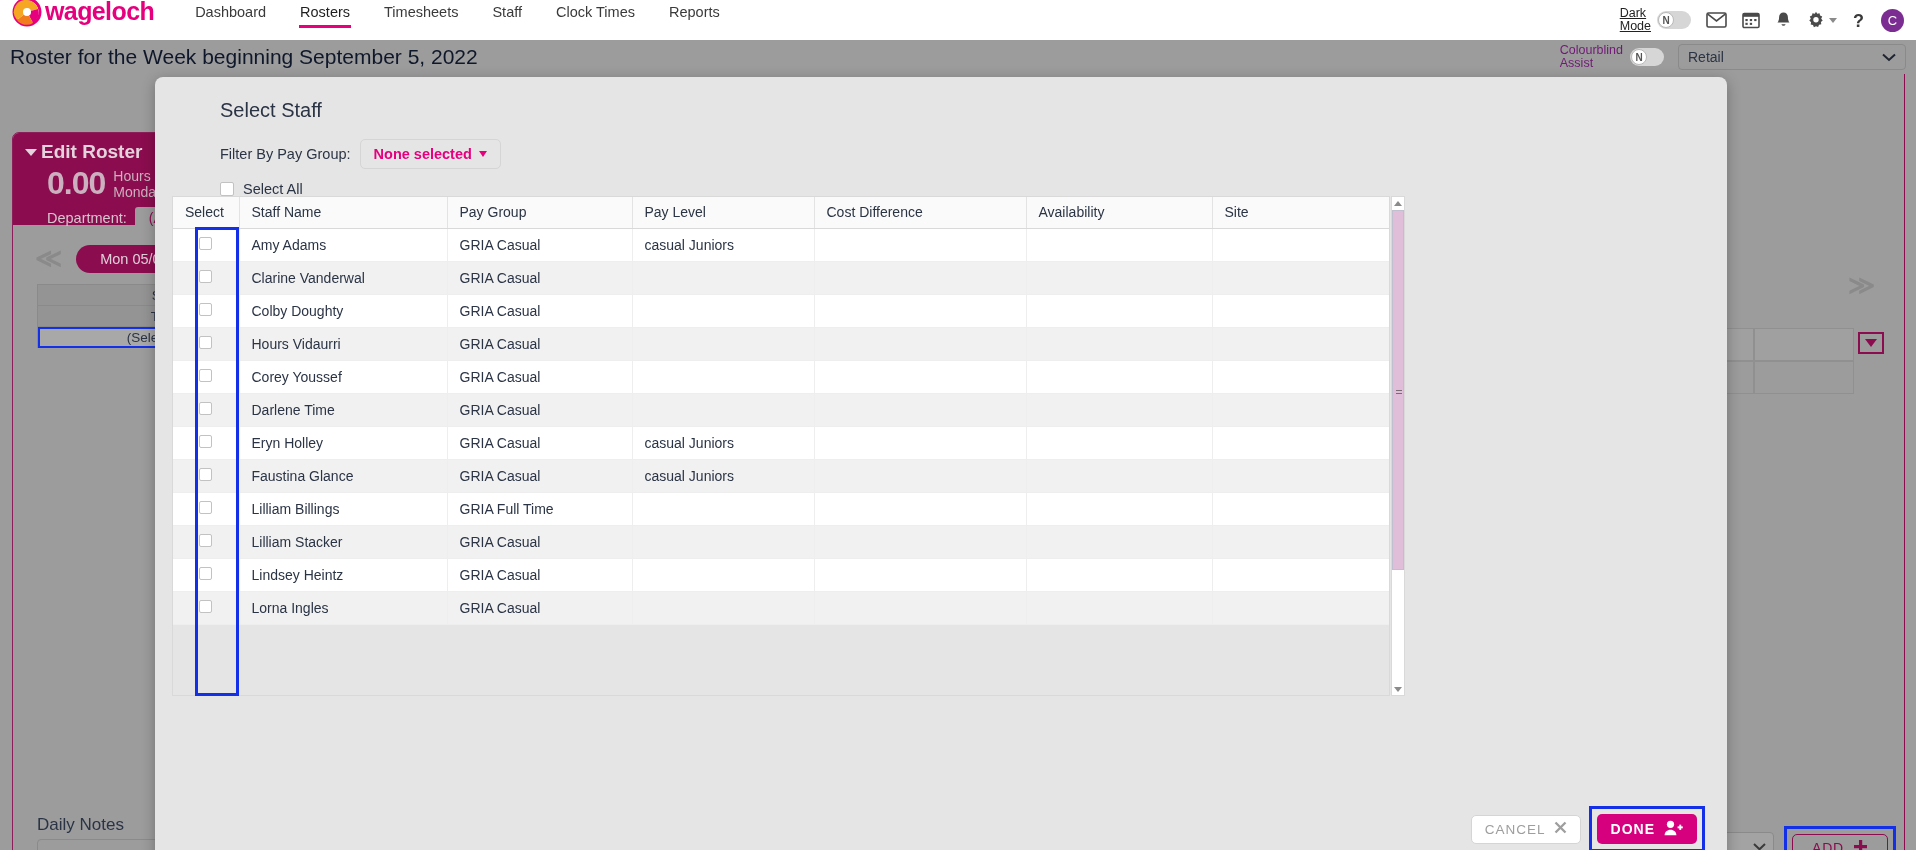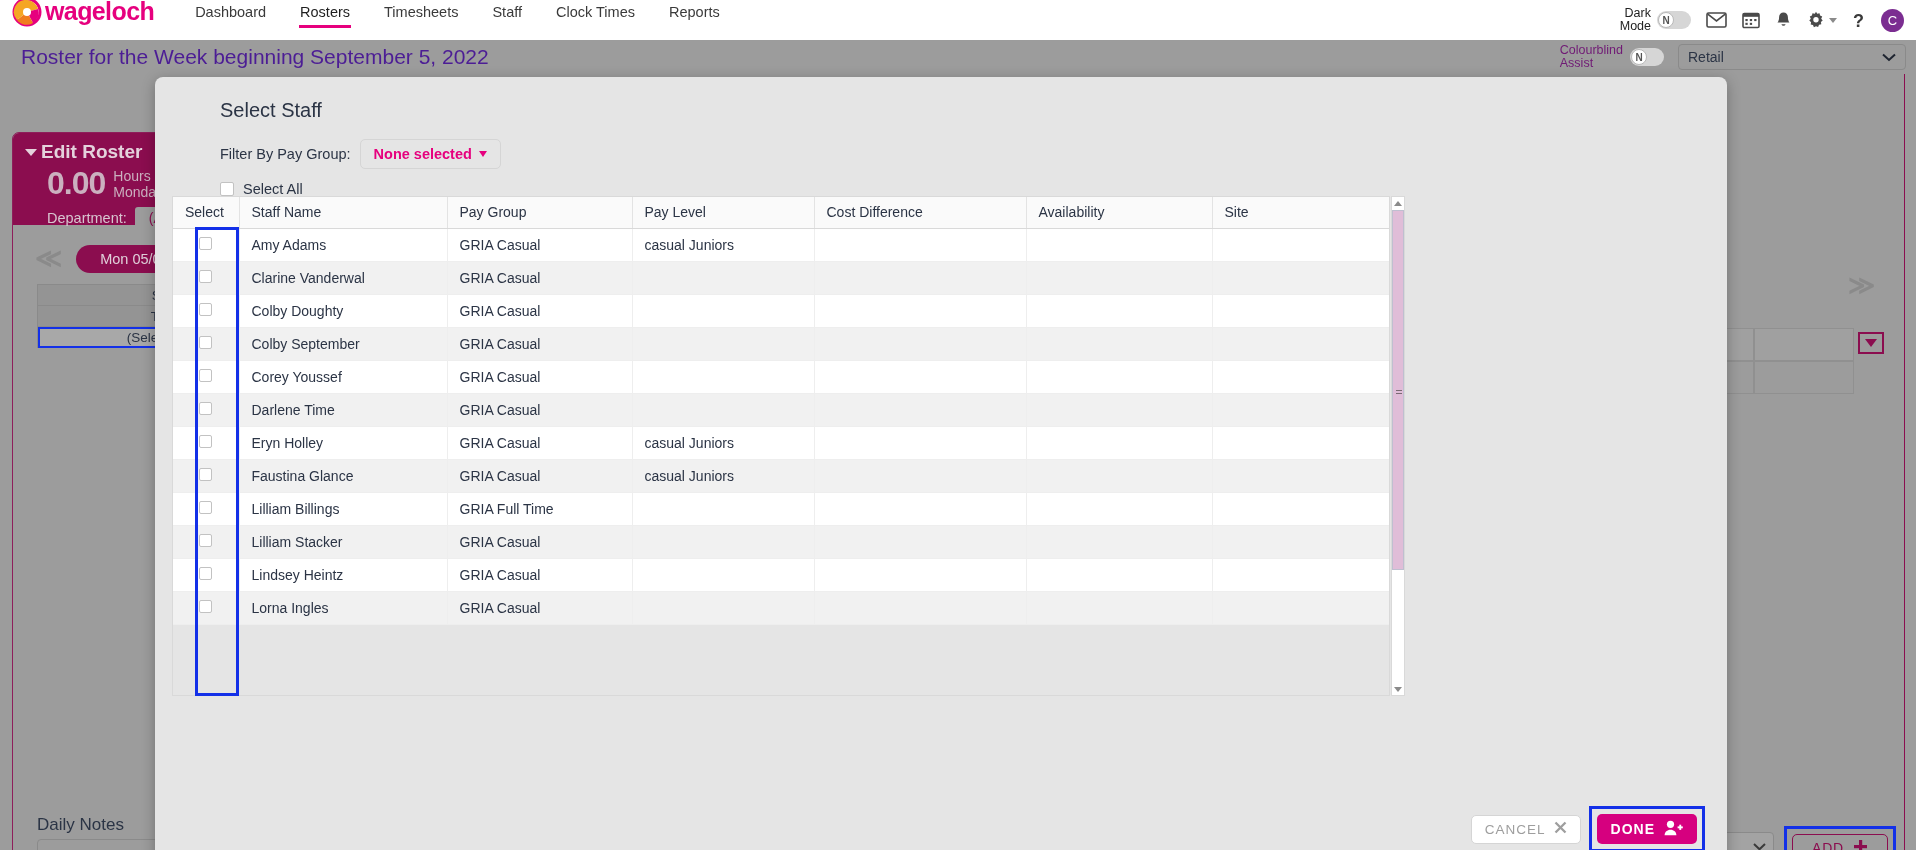--- a/index.html
+++ b/index.html
@@ -32,21 +32,21 @@
   .navlink.active { color:#1f1f1f; }
   .navlink.active:after {
     content:""; position:absolute; left:16px; right:16px; bottom:4px;
     height:3px; background:#e6007e;
   }
   #navright {
     position:absolute; right:12px; top:0; height:40px;
     display:flex; align-items:center;
   }
   .darkmode-label {
-    font-size:12.5px; line-height:13px; color:#222; text-align:right; margin-right:6px;
+    font-size:12.5px; line-height:13px; color:#222; text-align:left; margin-right:6px;text-decoration:underline;
   }
   .toggle {
     width:34px; height:18px; border-radius:9px; background:#d6d6d6;
     position:relative; display:inline-block; vertical-align:middle; cursor:pointer;
   }
   .toggle .knob {
     position:absolute; left:1px; top:1px; width:16px; height:16px;
     border-radius:50%; background:#fff; border:1px solid #b9b9b9;
     font-size:10px; font-weight:bold; color:#555; text-align:center; line-height:15px;
   }
@@ -61,21 +61,21 @@
   .caret-sm {
     width:0; height:0; border-left:4px solid transparent; border-right:4px solid transparent;
     border-top:5px solid #8a8a8a; margin-left:4px;
   }
 
   
   #banner {
     position:absolute; left:0; top:40px; width:1916px; height:34px;
     background:#9c9c9c; display:flex; align-items:center;
   }
-  #banner-title { font-size:21px; color:#4c1d95; margin-left:21px; }
+  #banner-title { font-size:21px; color:#0f172a; margin-left:10px; }
   #banner-right {
     position:absolute; right:10px; top:0; height:34px;
     display:flex; align-items:center;
   }
   .cb-label { font-size:12.5px; line-height:13px; color:#701a75; margin-right:7px; }
   #site-select {
     width:228px; height:26px; background:#9c9c9c; border:1px solid #8a8a8a;
     border-radius:4px; margin-left:14px; font-size:14px; color:#2b3445;
     display:flex; align-items:center; padding:0 9px; cursor:pointer;
     position:relative;
@@ -649,21 +649,21 @@
             <td class="c-select td-select"><span class="row-cbx"></span></td>
             <td class="c-name">Colby Doughty</td>
             <td class="c-pg">GRIA Casual</td>
             <td class="c-pl"></td>
             <td class="c-cost"></td>
             <td class="c-avail"></td>
             <td class="c-site"></td>
           </tr>
           <tr class="even">
             <td class="c-select td-select"><span class="row-cbx"></span></td>
-            <td class="c-name">Colby September</td>
+            <td class="c-name">Hours Vidaurri</td>
             <td class="c-pg">GRIA Casual</td>
             <td class="c-pl"></td>
             <td class="c-cost"></td>
             <td class="c-avail"></td>
             <td class="c-site"></td>
           </tr>
           <tr class="odd">
             <td class="c-select td-select"><span class="row-cbx"></span></td>
             <td class="c-name">Corey Youssef</td>
             <td class="c-pg">GRIA Casual</td>

